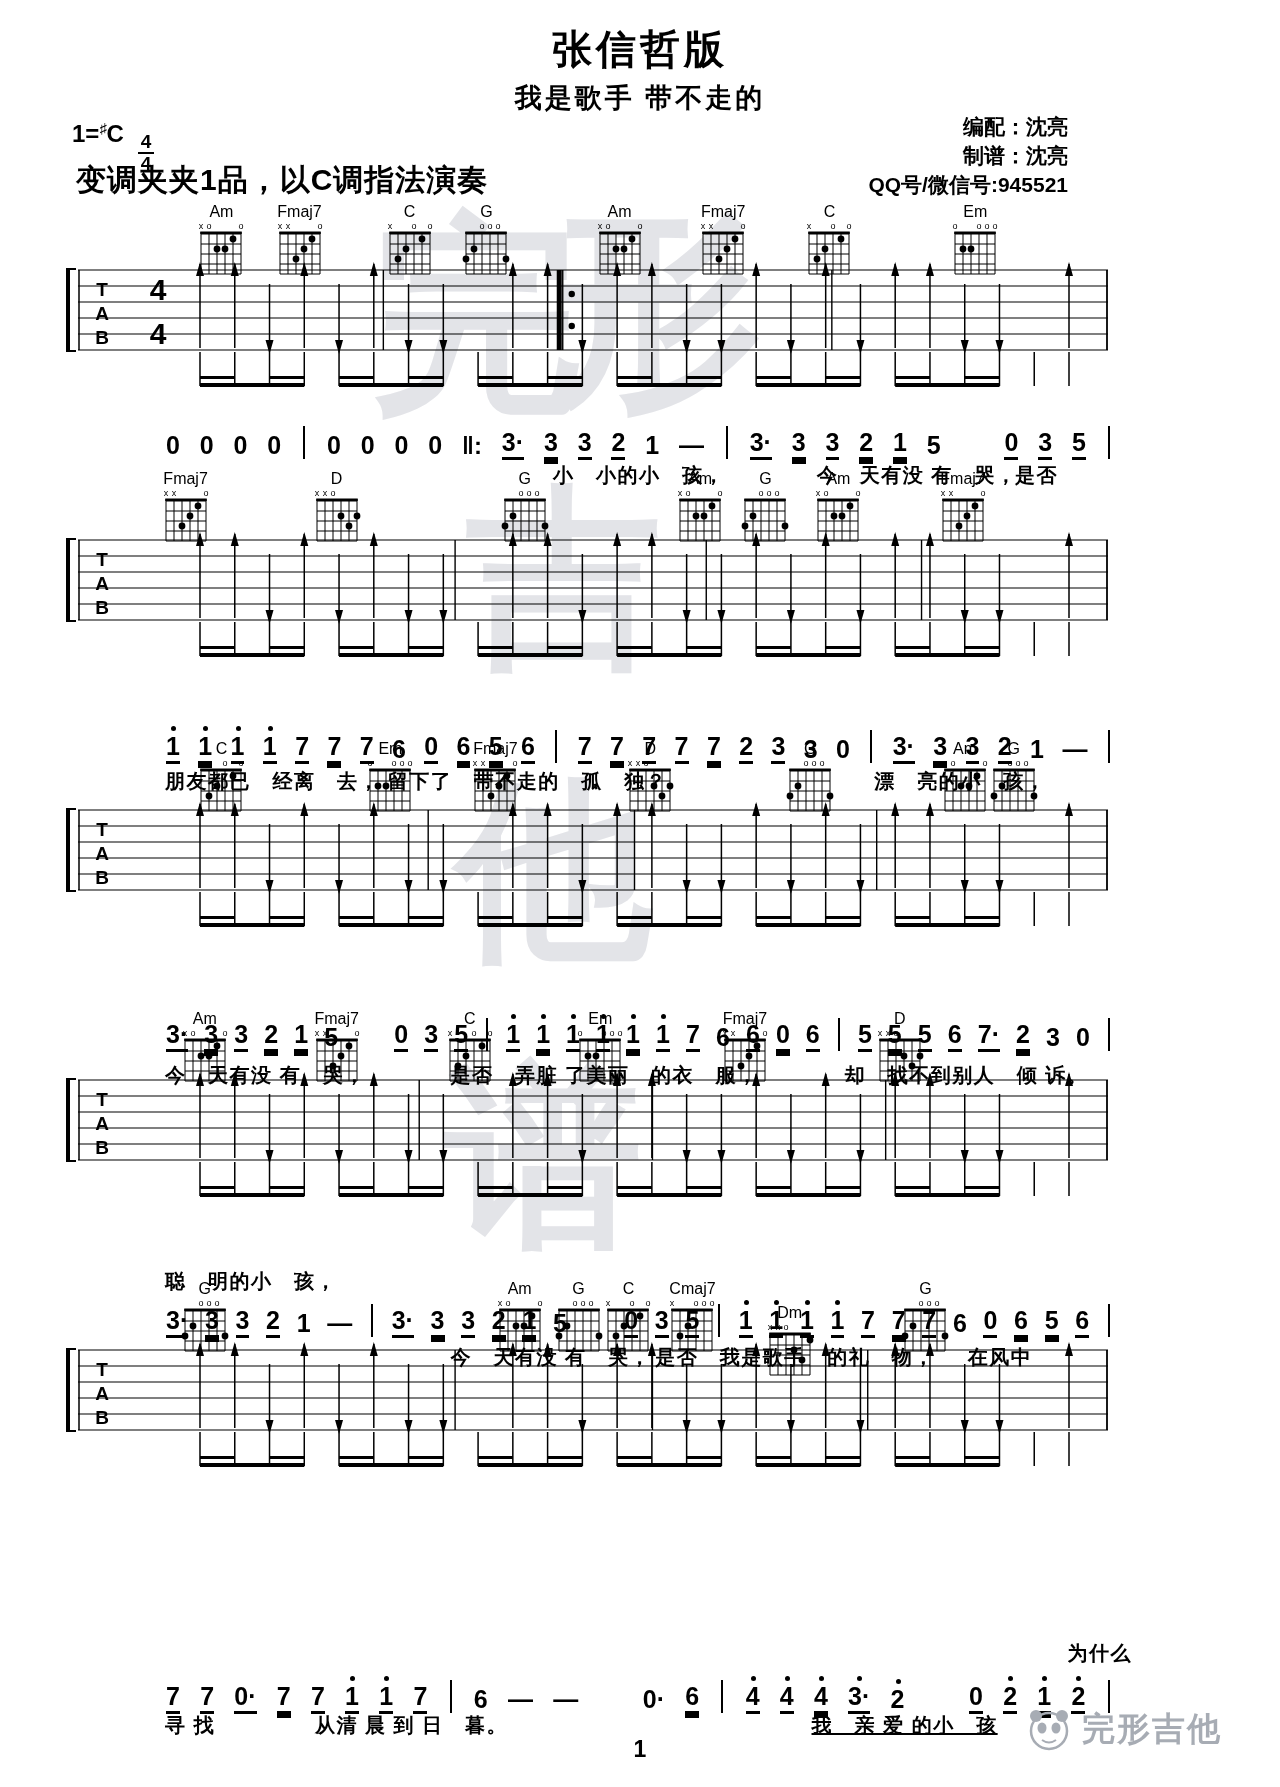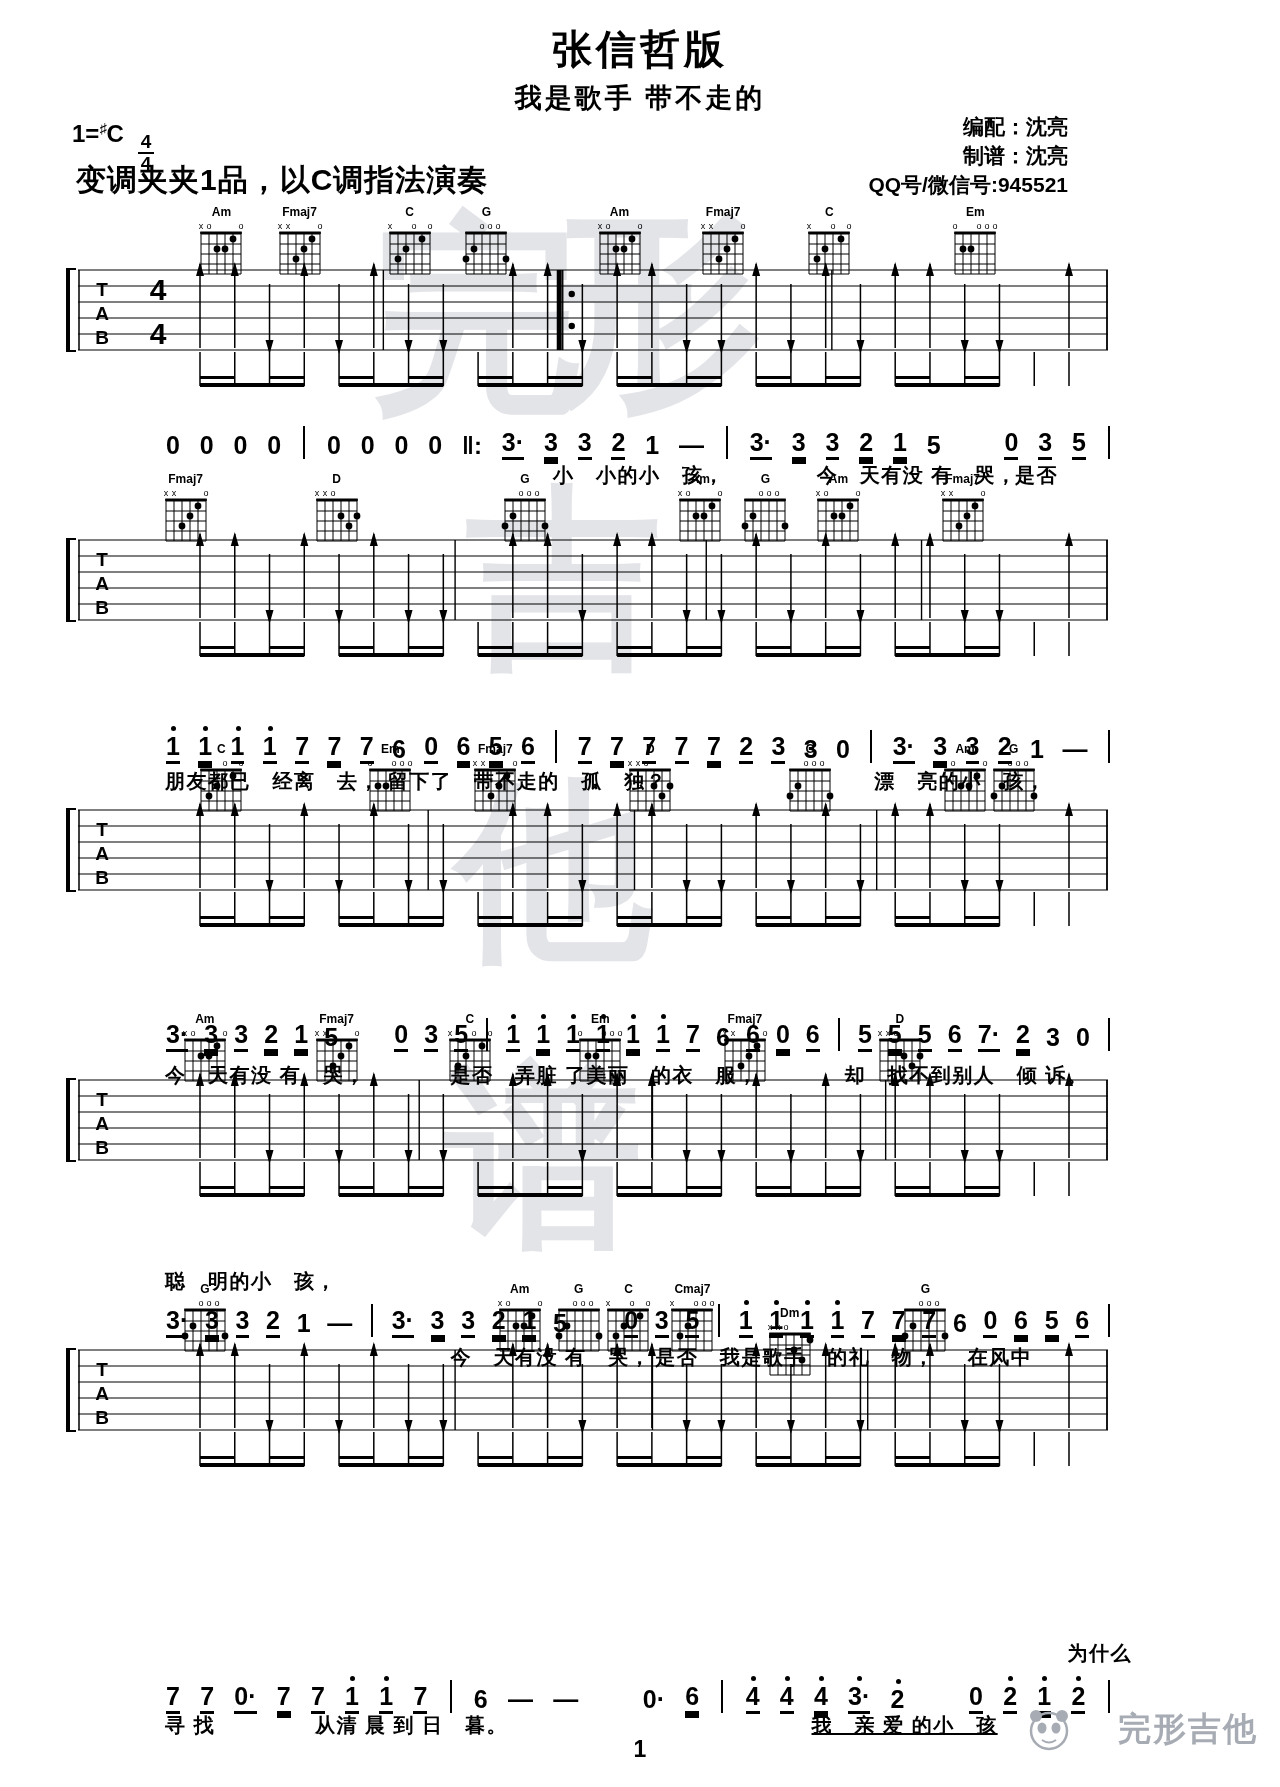--- a/index.html
+++ b/index.html
@@ -15,34 +15,34 @@
   .keysig sup{font-size:14px;vertical-align:super;}
   .meter{display:inline-flex;flex-direction:column;align-items:center;vertical-align:-6px;margin-left:14px;font-size:19px;line-height:1.05;}
   .meter .mt{border-bottom:2px solid #000;padding:0 3px;}
   .capo{top:160px;left:76px;font-size:30px;font-weight:bold;letter-spacing:1px;}
   .credits{top:112px;right:212px;text-align:right;font-size:21px;font-weight:bold;line-height:29px;}
   
   .wm{color:#e3e4e8;font-weight:bold;z-index:0;line-height:1;user-select:none;}
   
   .chord-row{left:0;width:100%;height:62px;z-index:2;}
   .chord{position:absolute;width:54px;text-align:center;}
-  .chord-name{font-size:12px;font-weight:bold;line-height:14px;}
+  .chord-name{font-size:16px;font-weight:normal;line-height:14px;}
   .staff{z-index:1;}
   .melody{display:flex;justify-content:space-between;align-items:flex-end;z-index:2;}
   .tok{position:relative;font-size:25px;font-weight:bold;line-height:1;padding:10px 1px 2px 1px;}
   .tok .n{display:inline-block;padding-bottom:2px;}
   .tok.u1 .n{border-bottom:3px solid #000;}
   .tok.u2 .n{border-bottom:3px solid #000;box-shadow:0 4px 0 #000;}
   .tok .od{position:absolute;top:2px;left:50%;width:5px;height:5px;margin-left:-2px;border-radius:50%;background:#000;}
   .tok.rep{font-size:24px;}
   .mbar{width:2px;height:33px;background:#000;margin:0 3px 3px 3px;align-self:flex-end;}
   .gap{width:26px;}
   .lyr{white-space:nowrap;font-size:20px;font-weight:bold;letter-spacing:1.5px;z-index:2;}
   .pagenum{top:1736px;left:0;width:100%;text-align:center;font-size:23px;font-weight:bold;}
-  .logo{top:1702px;left:1022px;display:flex;align-items:center;color:#a7acb4;z-index:3;gap:36px;}
+  .logo{top:1702px;left:1022px;display:flex;align-items:center;color:#a7acb4;z-index:3;}
   .logo-text{font-size:33px;font-weight:bold;letter-spacing:2px;margin-left:6px;color:#a7acb4;}
 </style>
 </head>
 <body>
 
 <div class="abs title">张信哲版</div>
 <div class="abs subtitle">我是歌手 带不走的</div>
 
 <div class="abs keysig">
   <span>1=</span><sup>♯</sup><span>C</span><span class="meter">

